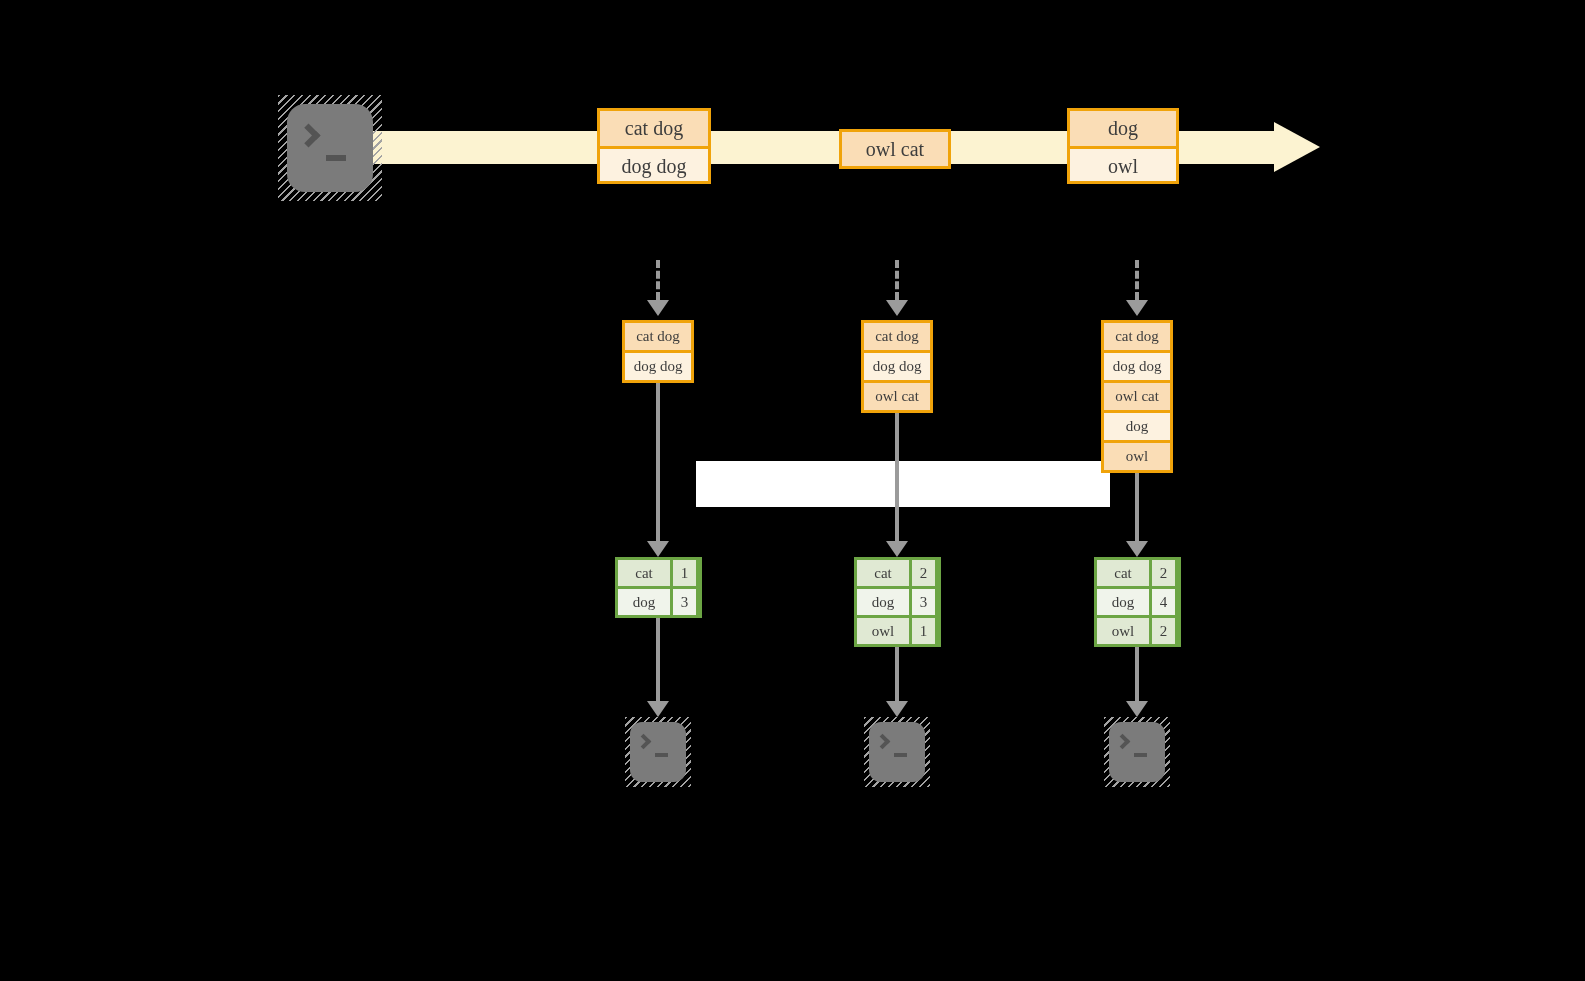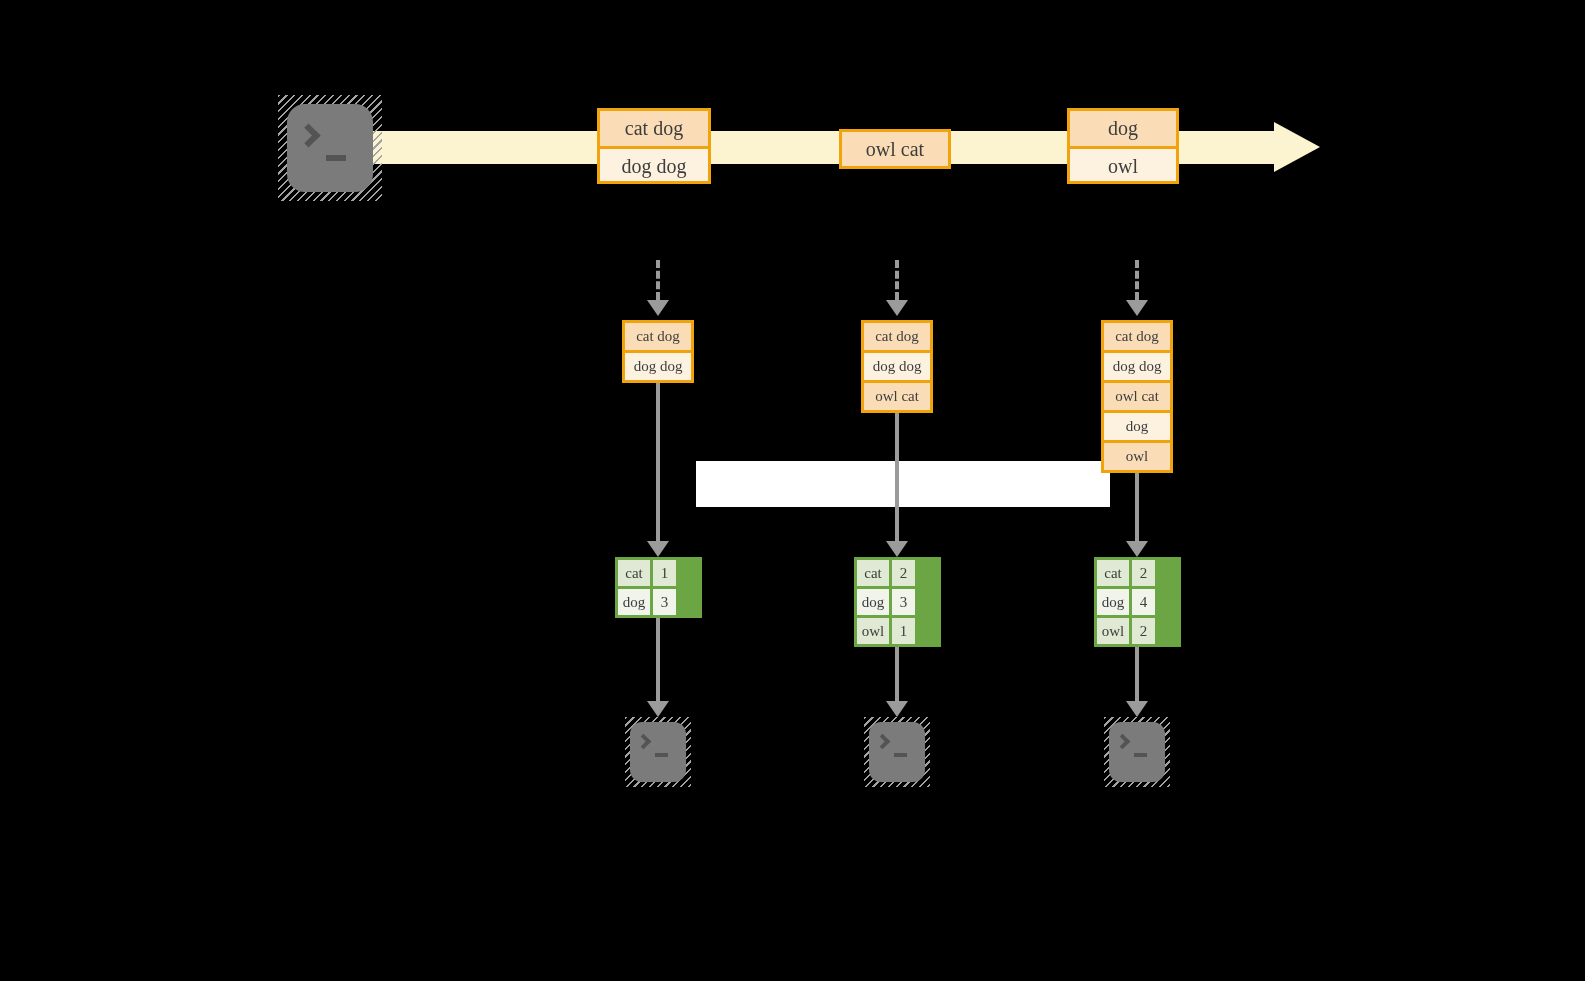--- a/index.html
+++ b/index.html
@@ -41,21 +41,21 @@
   .bbox .orow:not(:first-child){height:30px;line-height:27px;}
 
   
   .gtable{position:absolute;border:3px solid var(--green,#6CA544);z-index:4;background:var(--green,#6CA544);width:87px;}
   .grow{display:flex;border-top:3px solid var(--green,#6CA544);height:29px;}
   .grow:first-child{border-top:none;height:26px;}
   .grow:first-child .gcell{height:26px;line-height:26px;}
   .gcell{height:26px;line-height:26px;align-self:flex-end;font-size:15px;color:var(--ink,#3D3D3D);
     text-align:center;background:var(--green_fill_a,#E0E9D3);}
   .grow .gcell{height:26px;line-height:26px;margin-top:auto;}
-  .gcell-word{width:32px;}
+  .gcell-word{width:52px;}
   .gcell-val{width:26px;border-left:3px solid var(--green,#6CA544);}
   .grow:nth-child(even) .gcell{background:var(--green_fill_b,#F0F4EB);}
 
   
   .vline{position:absolute;width:4px;background:var(--arrow,#9B9B9B);z-index:3;}
   .vdash{position:absolute;width:0;border-left:4px dashed var(--arrow,#9B9B9B);z-index:3;}
   .vhead{position:absolute;width:0;height:0;z-index:3;
     border-left:11px solid transparent;border-right:11px solid transparent;
     border-top:16px solid var(--arrow,#9B9B9B);}
 

